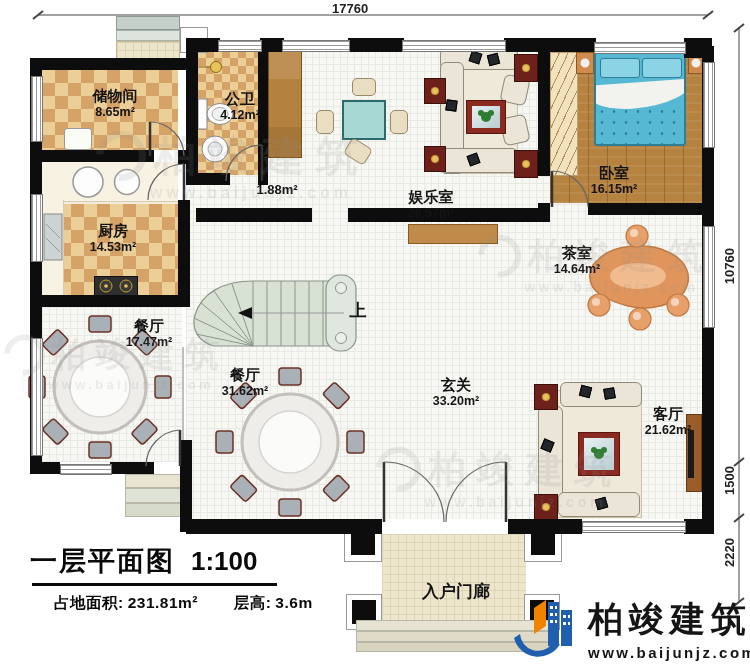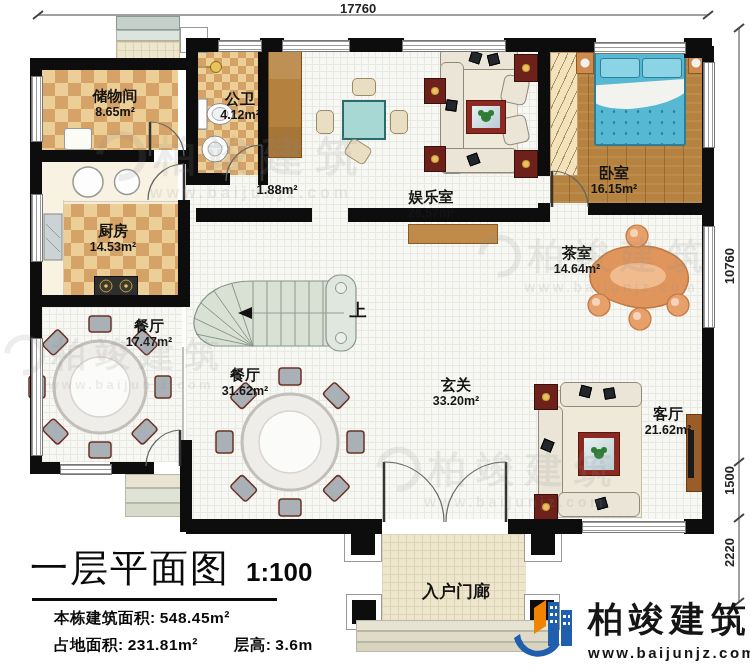--- a/index.html
+++ b/index.html
@@ -41,21 +41,21 @@
   .dim{position:absolute;font-size:13px;font-weight:700;color:#222;z-index:30;}
   .dim-v{writing-mode:vertical-rl;transform:rotate(180deg);}
   
   .wm{position:absolute;opacity:.15;color:#8f8f8f;z-index:26;pointer-events:none;white-space:nowrap;}
   .wm-row{display:flex;align-items:center;}
   .wm-swoosh{display:inline-block;width:36px;height:36px;border:7px solid #8f8f8f;border-left-color:transparent;border-bottom-color:#8f8f8f;border-radius:50%;margin-right:8px;transform:rotate(-40deg);}
   .wm-cn{font-size:42px;font-weight:800;letter-spacing:12px;}
   .wm-url{font-size:16px;font-weight:700;letter-spacing:4px;margin:0 0 0 54px;}
   
   .title-block{position:absolute;left:30px;top:543px;z-index:30;color:#0a0a0a;}
-  .tb-title{font-size:38px;font-weight:400;letter-spacing:2px;}
+  .tb-title{font-size:27px;font-weight:700;letter-spacing:2px;}
   .tb-scale{font-size:26px;font-weight:600;margin-left:16px;}
   .tb-rule{width:245px;height:3px;background:#0a0a0a;margin:4px 0 7px 2px;}
   .tb-row{font-size:15.5px;font-weight:600;margin:6px 0 0 24px;letter-spacing:.5px;}
   .tb-row .v{margin-left:4px;}
   .tb-gap{display:inline-block;width:26px;}
   
   .logo{position:absolute;left:504px;top:592px;display:flex;align-items:center;z-index:30;}
   .logo-cn{font-size:35px;font-weight:800;letter-spacing:6px;color:#151515;}
   .logo-url{font-size:15px;font-weight:700;letter-spacing:2.5px;color:#151515;margin-top:1px;}
   svg{display:block;}
@@ -414,21 +414,21 @@
   <div class="lbl" style="left:668px;top:421px;">
     <div class="nm">客厅</div>
     <div class="ar">21.62m²</div>
   </div>
   <div class="lbl" style="left:456px;top:568px;">
     <div class="nm" style="font-size:17px;margin-top:47px;">入户门廊</div>
   </div>
   <div class="lbl lbl-sm" style="left:241px;top:190px;">1.88m²</div>
   <div class="lbl" style="left:358px;top:311px;font-size:17px;">上</div>
 
-  <div class="dim" style="left:340px;top:1px;">17760</div>
+  <div class="dim" style="left:332px;top:1px;">17760</div>
   <div class="dim dim-v" style="left:722px;top:248px;">10760</div>
   <div class="dim dim-v" style="left:722px;top:466px;">1500</div>
   <div class="dim dim-v" style="left:722px;top:538px;">2220</div>
 
   <div class="wm" style="left:96px;top:128px;">
     <div class="wm-row">
         <span class="wm-swoosh"></span>
         <span class="wm-cn">柏竣建筑</span>
       </div>
     <div class="wm-url">www.baijunjz.com</div>
@@ -451,23 +451,20 @@
     <div class="wm-row">
         <span class="wm-swoosh"></span>
         <span class="wm-cn">柏竣建筑</span>
       </div>
     <div class="wm-url">www.baijunjz.com</div>
   </div>
 
   <div class="title-block">
     <span class="tb-title">一层平面图</span><span class="tb-scale">1:100</span>
     <div class="tb-rule"></div>
-    <div class="tb-row">
-      <span>本栋建筑面积:</span><span class="v">548.45m²</span>
-    </div>
     <div class="tb-row">
       <span>占地面积:</span><span class="v">231.81m²</span>
       <span class="tb-gap"></span>
       <span>层高:</span><span class="v">3.6m</span>
     </div>
   </div>
 
   <div class="logo">
     <svg width="78" height="72" viewBox="0 0 78 72">
       <path d="M10,46 A25,25 0 0 0 56,52 L48,52 A18,18 0 0 1 16,42 Z" fill="#1f5fae"></path>

